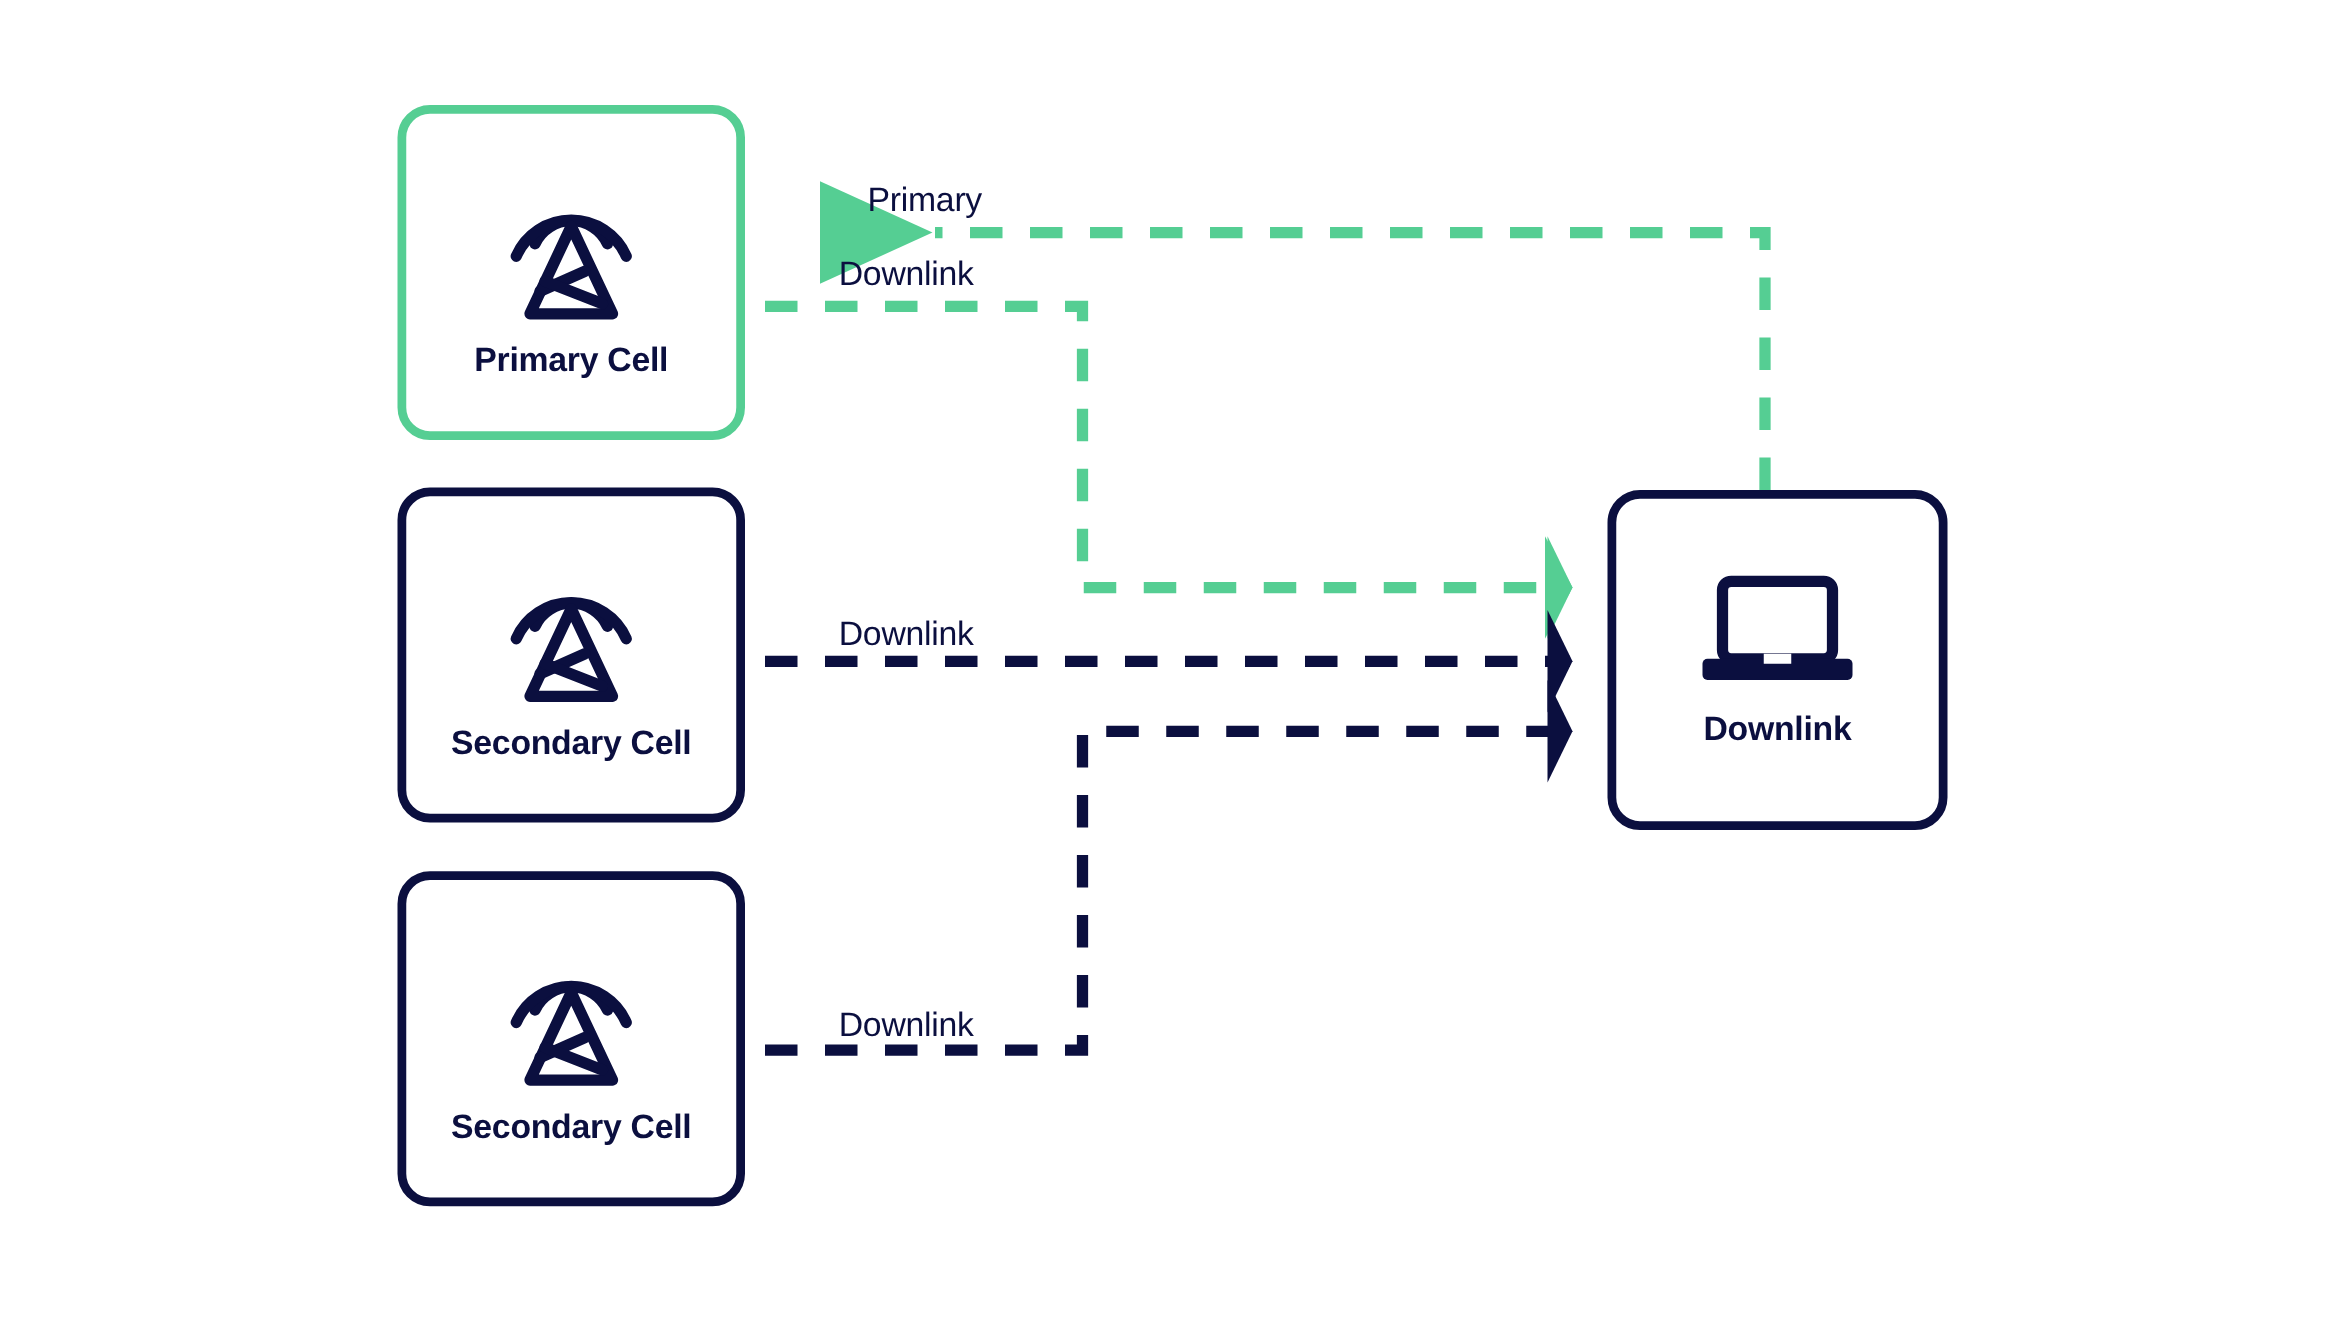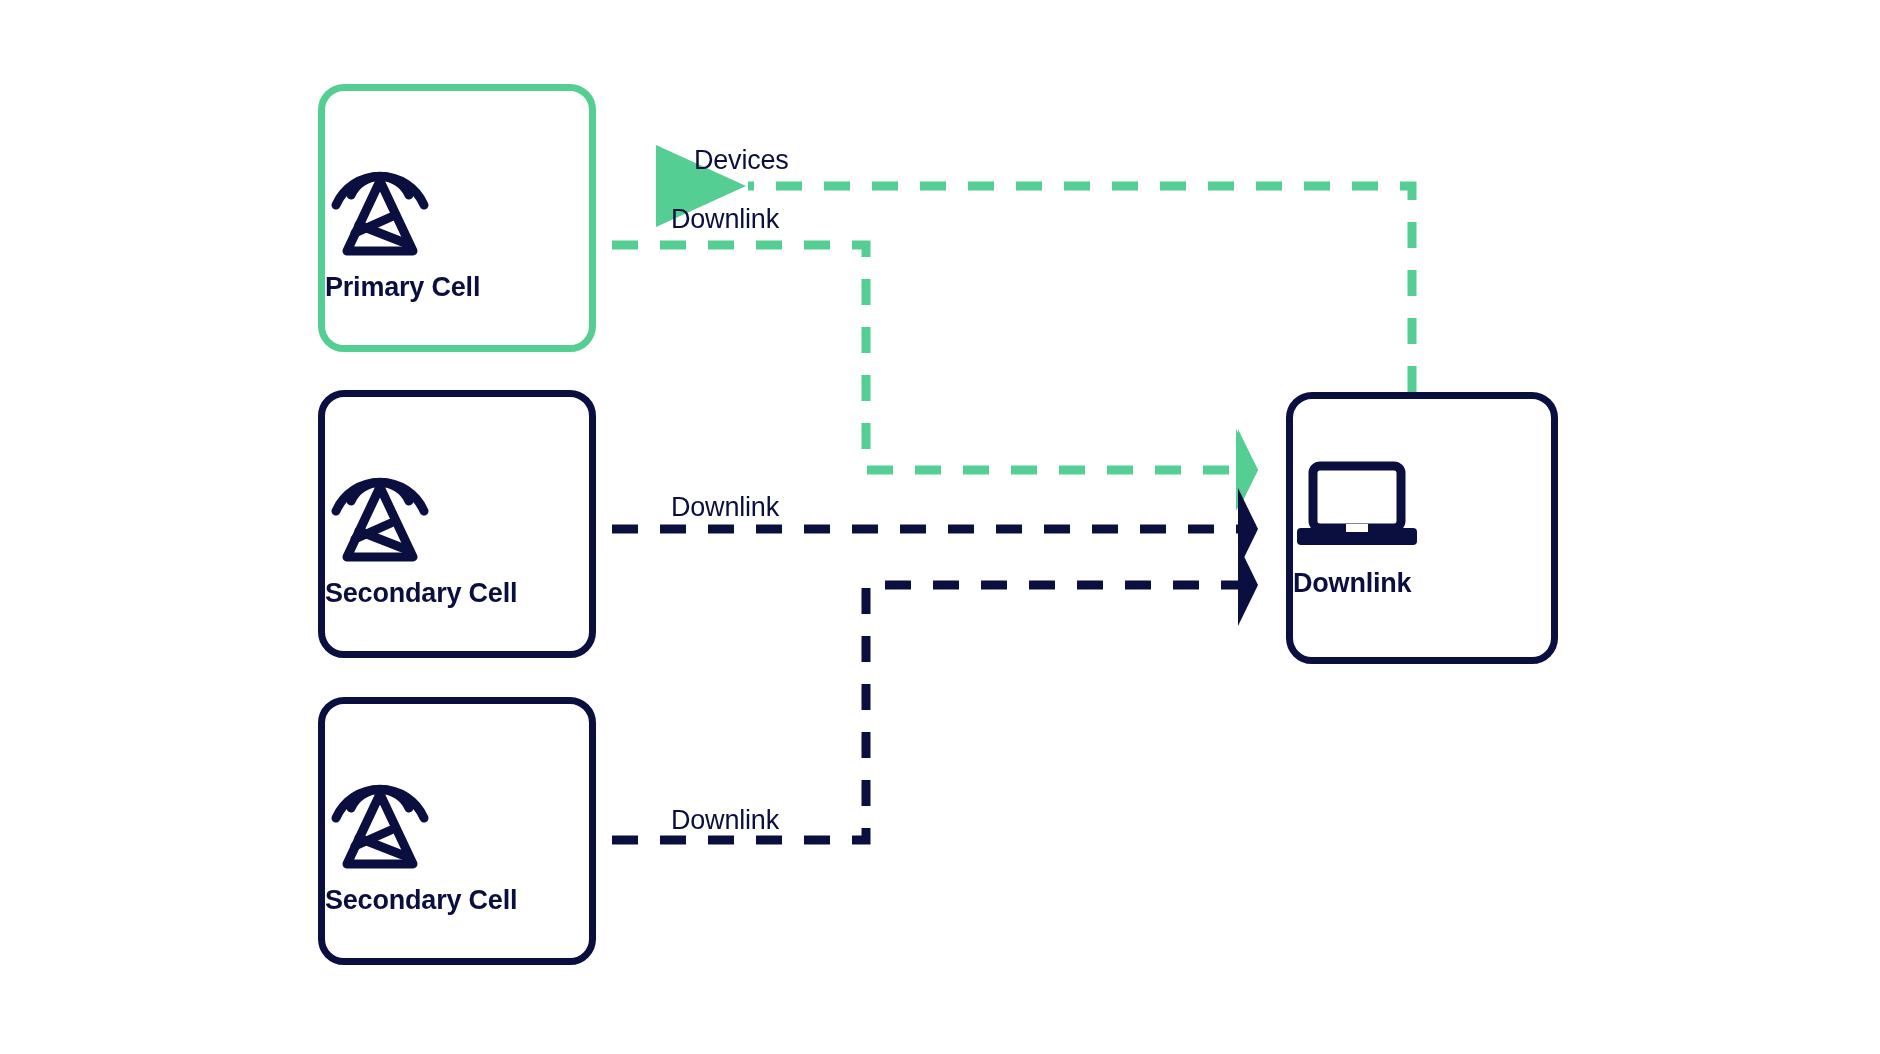--- a/index.html
+++ b/index.html
@@ -21,20 +21,21 @@
   }
   .node-card {
     position: absolute;
     background: #ffffff;
     border-style: solid;
     border-width: 7px;
     border-radius: 26px;
     box-sizing: border-box;
     display: flex;
     flex-direction: column;
+    align-items: center;
     justify-content: center;
   }
   .node-icon {
     display: block;
   }
   .node-label {
     font-family: "Liberation Sans", sans-serif;
     font-size: 27px;
     font-weight: 700;
     letter-spacing: -0.2px;
@@ -82,21 +83,21 @@
       <path d="M 612 529 L 1256 529" fill="none" stroke="#0b0f3f" stroke-width="9" stroke-dasharray="26 22" stroke-linecap="butt"></path>
       <polygon points="1258,529 1238,488 1238,570" fill="#0b0f3f"></polygon>
     </g>
 
     <g>
       <path d="M 612 840 L 866 840 L 866 585 L 1256 585" fill="none" stroke="#0b0f3f" stroke-width="9" stroke-dasharray="26 22" stroke-linecap="butt"></path>
       <polygon points="1258,585 1238,544 1238,626" fill="#0b0f3f"></polygon>
     </g>
   </svg>
 
-  <div class="edge-label" style="left:694px; top:145px;">Devices</div>
+  <div class="edge-label" style="left:694px; top:145px;">Primary</div>
 
   <div class="edge-label" style="left:671px; top:204px;">Downlink</div>
 
   <div class="edge-label" style="left:671px; top:492px;">Downlink</div>
 
   <div class="edge-label" style="left:671px; top:805px;">Downlink</div>
 
   <div class="node-card" style="left:318px; top:84px; width:278px; height:268px; border-color:#55ce93;">
     <span class="node-icon">
       <svg width="110" height="125" viewBox="0 0 110 125" xmlns="http://www.w3.org/2000/svg">

